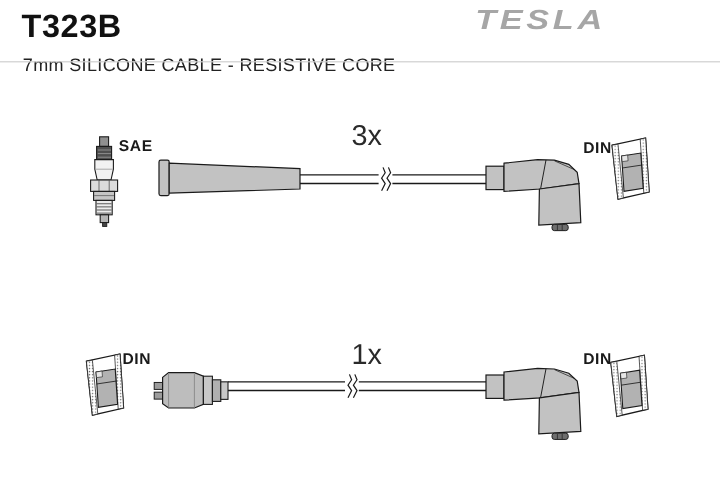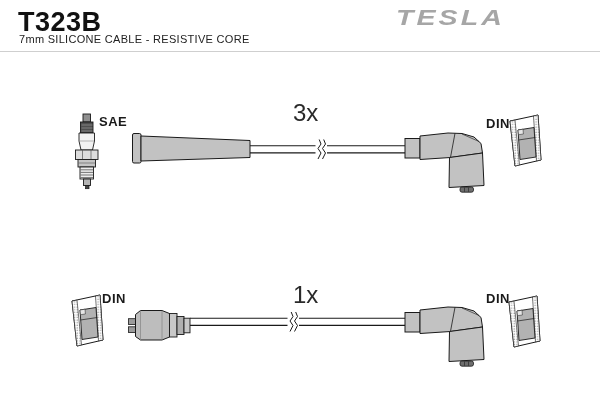--- a/index.html
+++ b/index.html
@@ -5,21 +5,21 @@
   html,body{margin:0;padding:0;background:#ffffff;}
   #canvas{
     position:relative;width:600px;height:400px;background:#ffffff;
     font-family:"Liberation Sans",sans-serif;overflow:hidden;
   }
   .part-number{
     position:absolute;left:18px;top:7px;font-size:27px;font-weight:bold;
     color:#111;letter-spacing:0.5px;
   }
   .subtitle{
-    position:absolute;left:19px;top:33px;font-size:11px;color:#222;
+    position:absolute;left:19px;top:46px;font-size:15px;color:#222;
     letter-spacing:0.3px;
   }
   .brand-logo{
     position:absolute;left:396px;top:4px;font-size:28px;font-weight:bold;
     font-style:italic;color:#a6a6a6;letter-spacing:3px;
     transform:scale(1.02,0.82);transform-origin:left top;
   }
   .header-rule{
     position:absolute;left:0;top:51px;width:600px;height:1px;background:#cfcfcf;
   }

